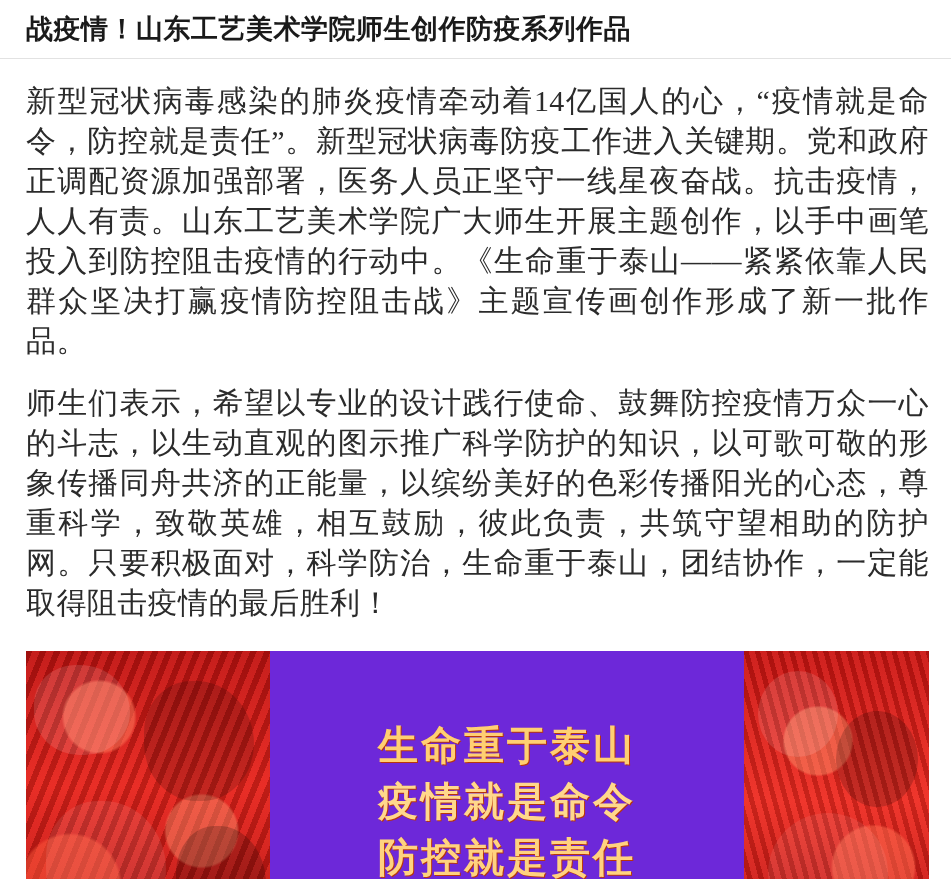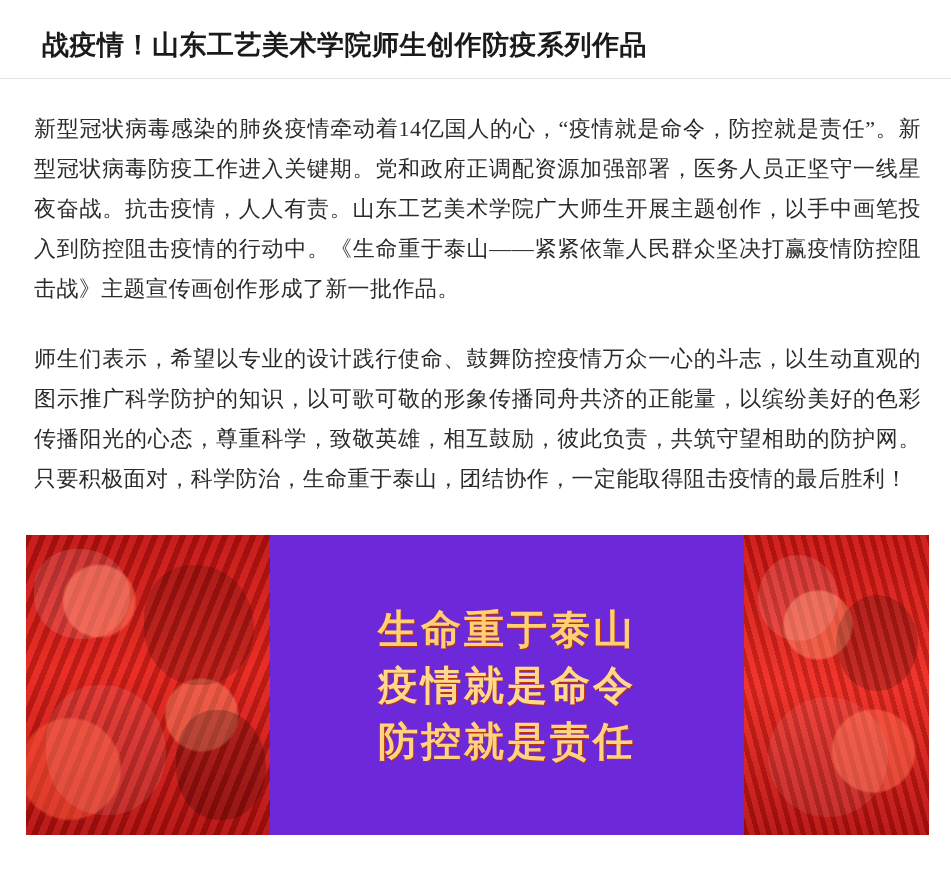--- a/index.html
+++ b/index.html
@@ -19,21 +19,21 @@
     width: 951px;
     height: 879px;
     box-sizing: border-box;
   }
   .article-title {
     font-family: "Liberation Sans", "DejaVu Sans", sans-serif;
     font-weight: bold;
     font-size: 27px;
     line-height: 34px;
     color: #1a1a1a;
-    margin: 16px;
+    margin: 0;
     padding: 12px 24px 0 26px;
     letter-spacing: 0.5px;
     white-space: nowrap;
   }
   .meta-bar {
     display: flex;
     align-items: center;
     padding: 14px 24px 0 26px;
     font-family: "Liberation Sans", "DejaVu Sans", sans-serif;
     font-size: 15px;
@@ -72,24 +72,24 @@
     margin: 12px 0 0 0;
     height: 1px;
     background: #e2e2e2;
     width: 100%;
   }
   .body-text {
     padding: 0 22px 0 26px;
   }
   .body-text p {
     font-family: "Liberation Serif", "DejaVu Serif", serif;
-    font-size: 22px;
+    font-size: 30px;
     line-height: 40px;
     color: #2b2b2b;
-    margin: 8px;
+    margin: 0;
     text-align: justify;
     letter-spacing: 0.4px;
   }
   .para-1 {
     padding-top: 22px;
   }
   .para-2 {
     padding-top: 22px;
   }
   .figure-wrap {

